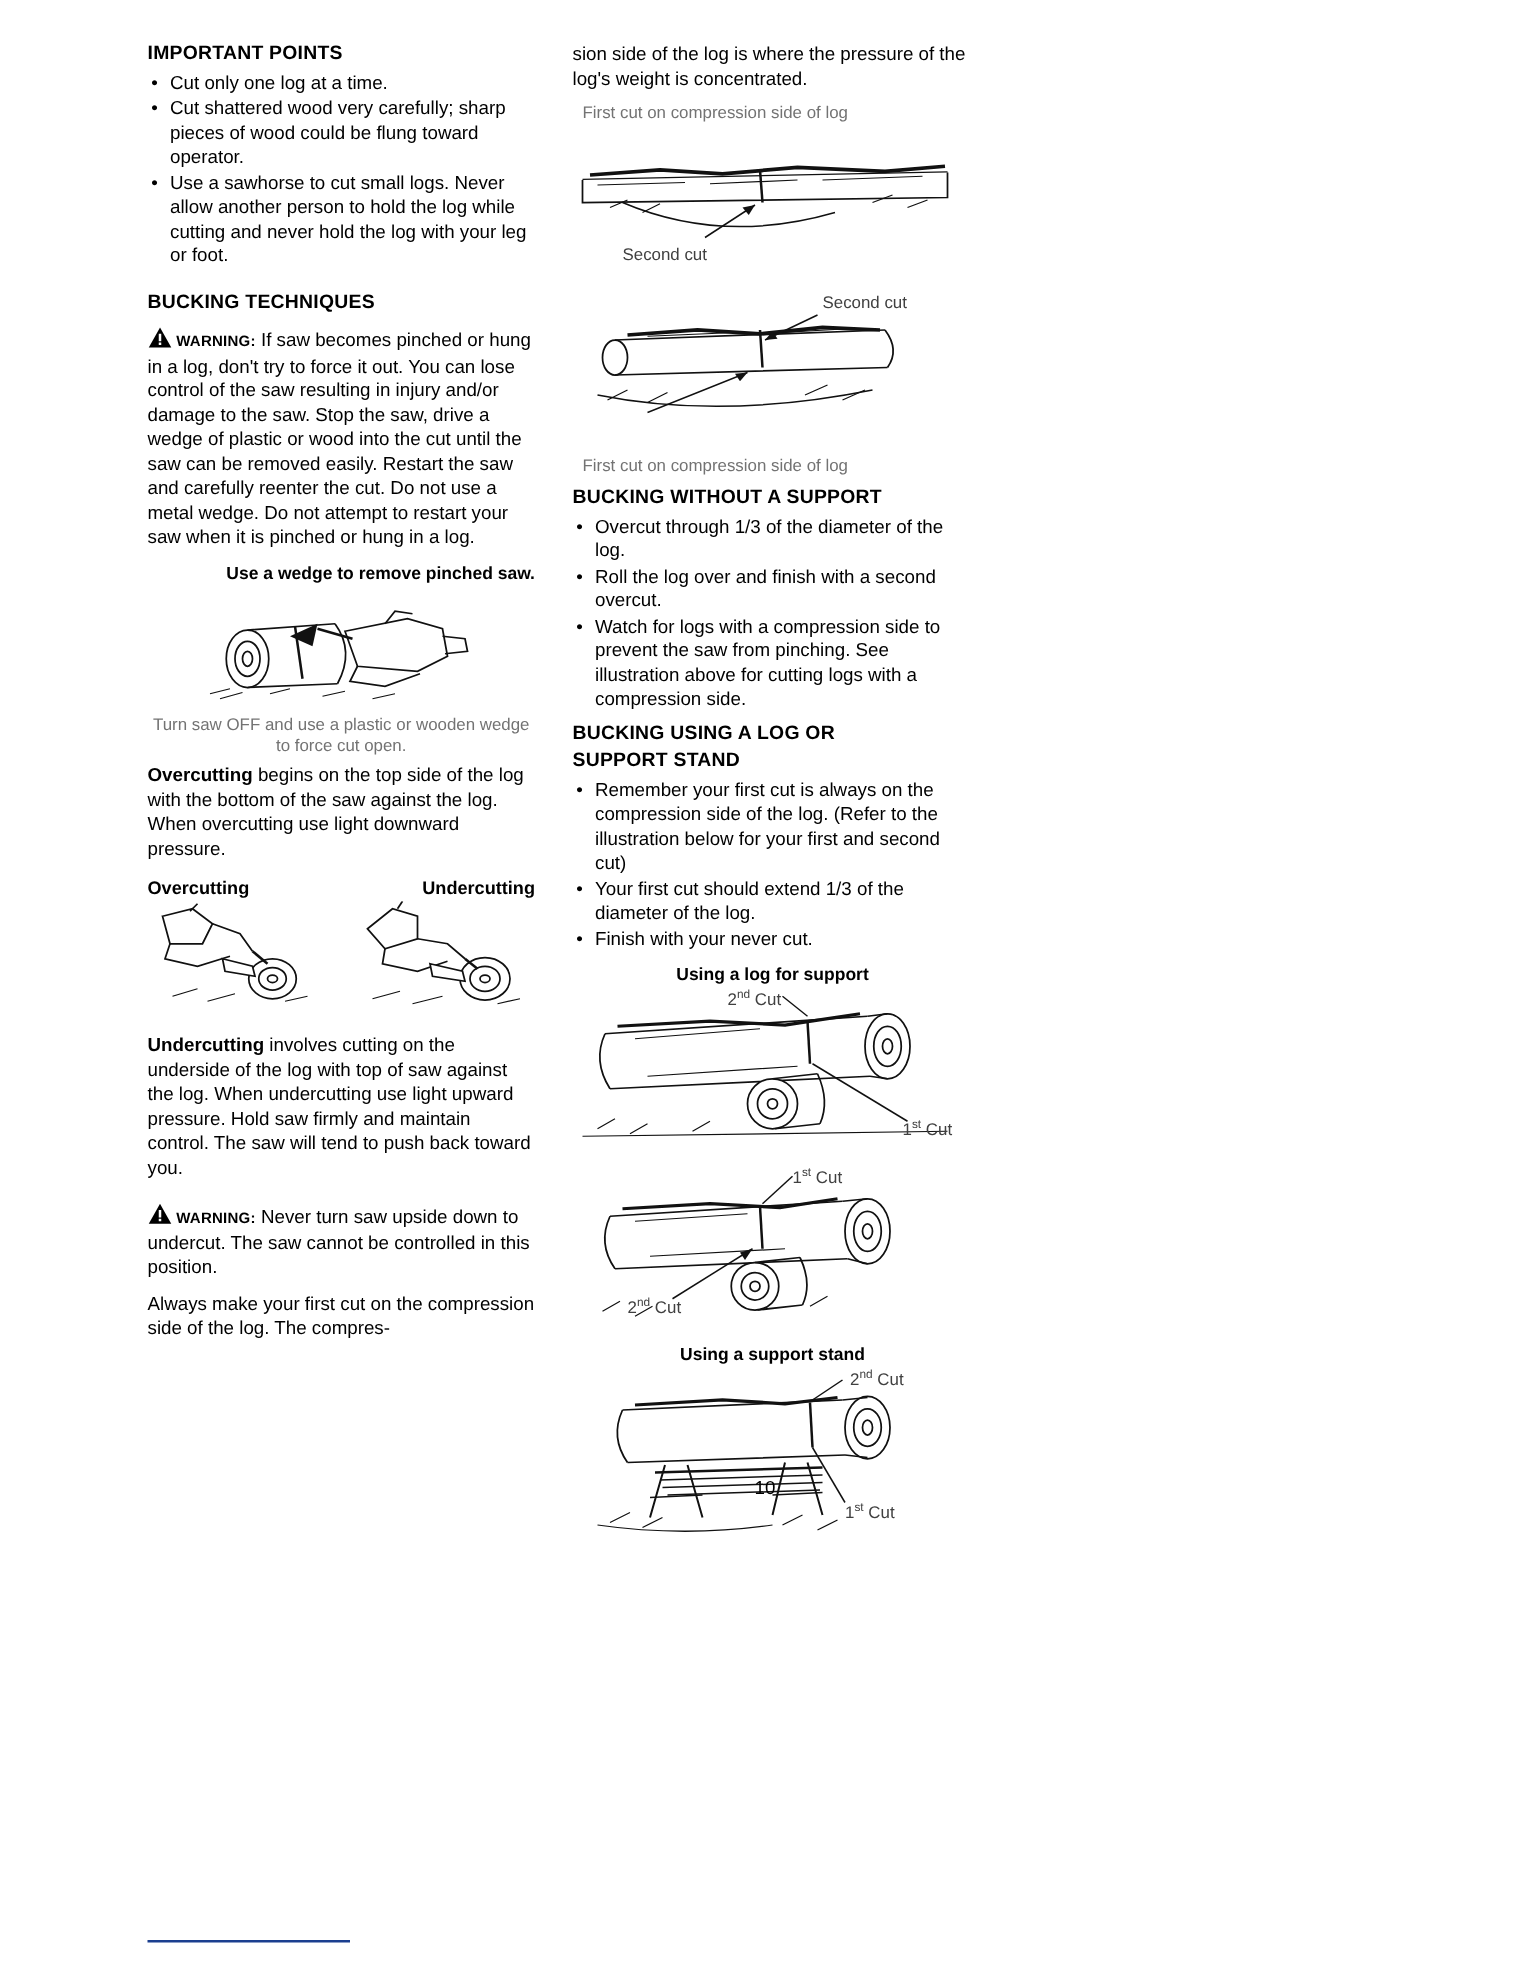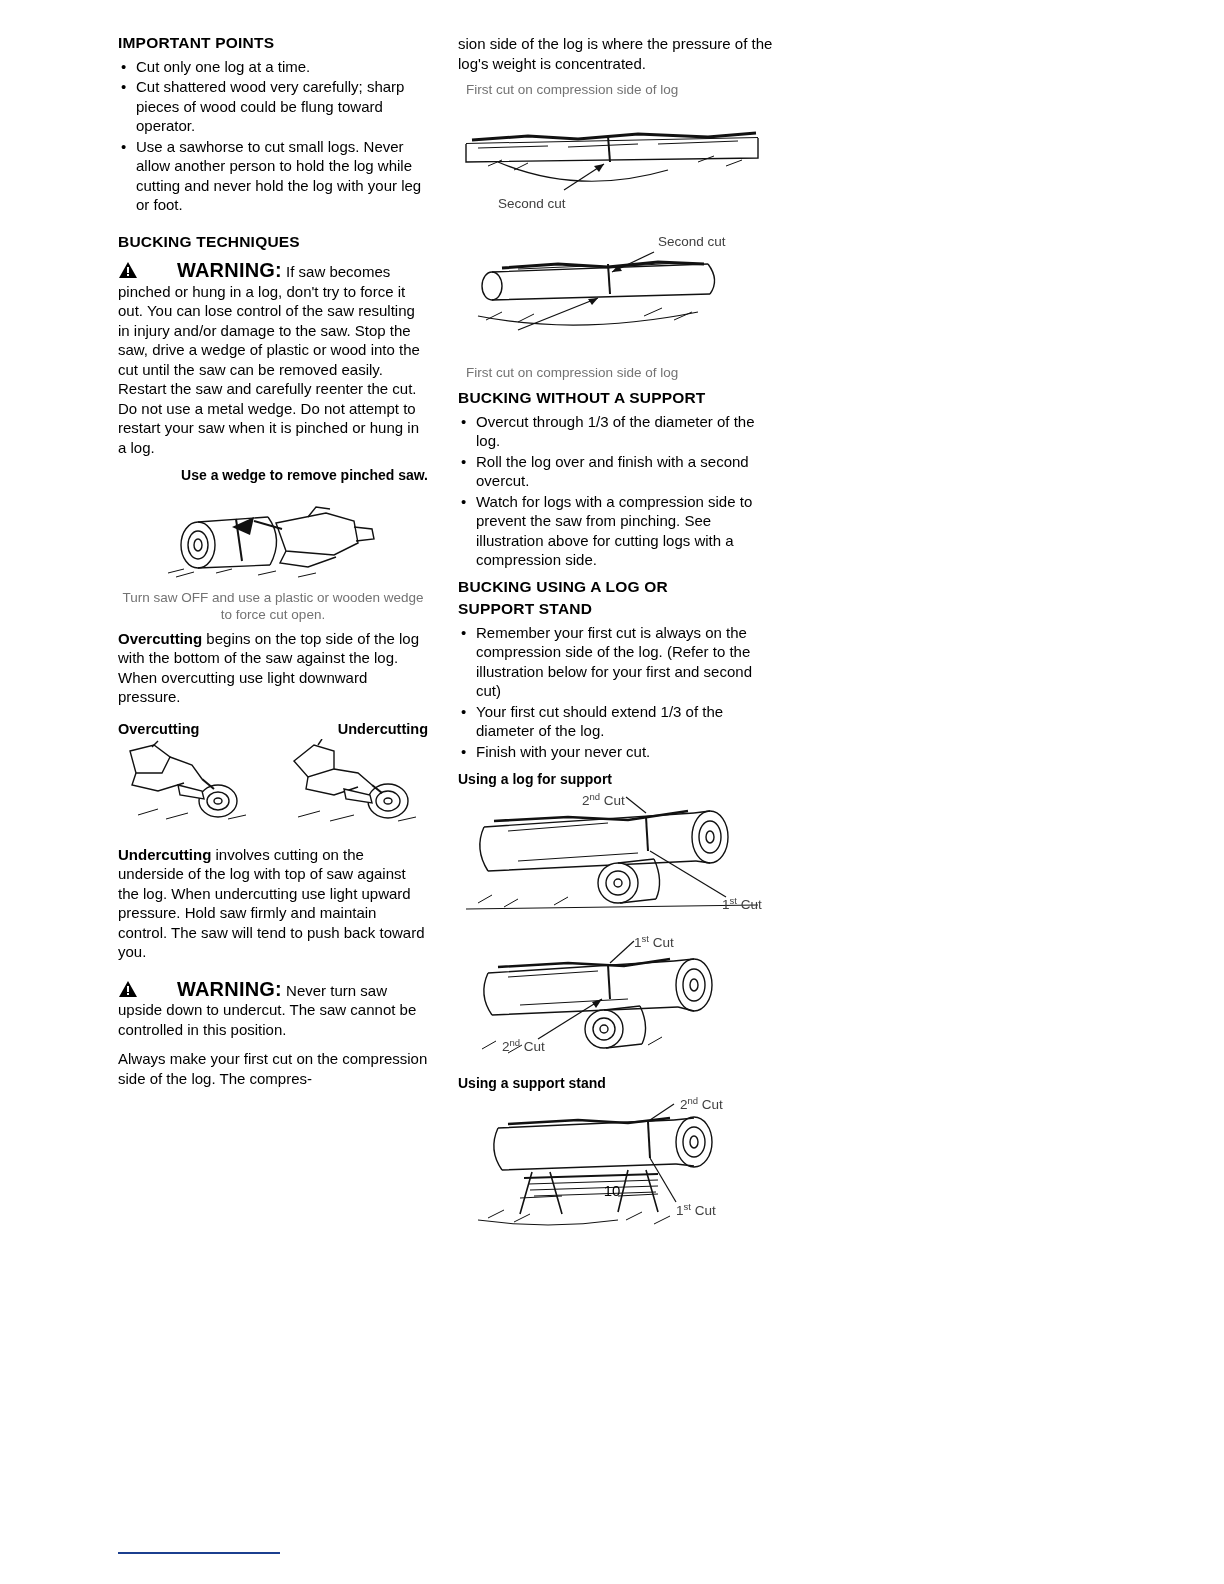--- a/index.html
+++ b/index.html
@@ -64,38 +64,37 @@
     text-align: left;
   }
   p.body.tight { margin-bottom: 4px; }
   .warn-block {
     font-size: 15px;
     line-height: 19.5px;
     margin: 10px 0 10px 0;
   }
   .warn-head {
     font-weight: bold;
-    font-size: 20px;
+    font-size: 12px;
     letter-spacing: 0.2px;
-    margin-left: 36px;
   }
   .warn-tri {
     display: inline-block;
     vertical-align: -2px;
     margin-right: 3px;
   }
   .bold { font-weight: bold; }
   .caption-bold {
     font-size: 14px;
     font-weight: bold;
     text-align: right;
     margin: 6px 0 2px 0;
     line-height: 1.25;
   }
-  .caption-bold.left { text-align: left; }
+  .caption-bold.left { text-align: center; }
   .caption-small {
     font-size: 13.5px;
     line-height: 17px;
     text-align: center;
     color: #737373;
     margin: 4px 0 6px 0;
   }
   .caption-small.left { text-align: left; }
   .fig {
     display: block;

